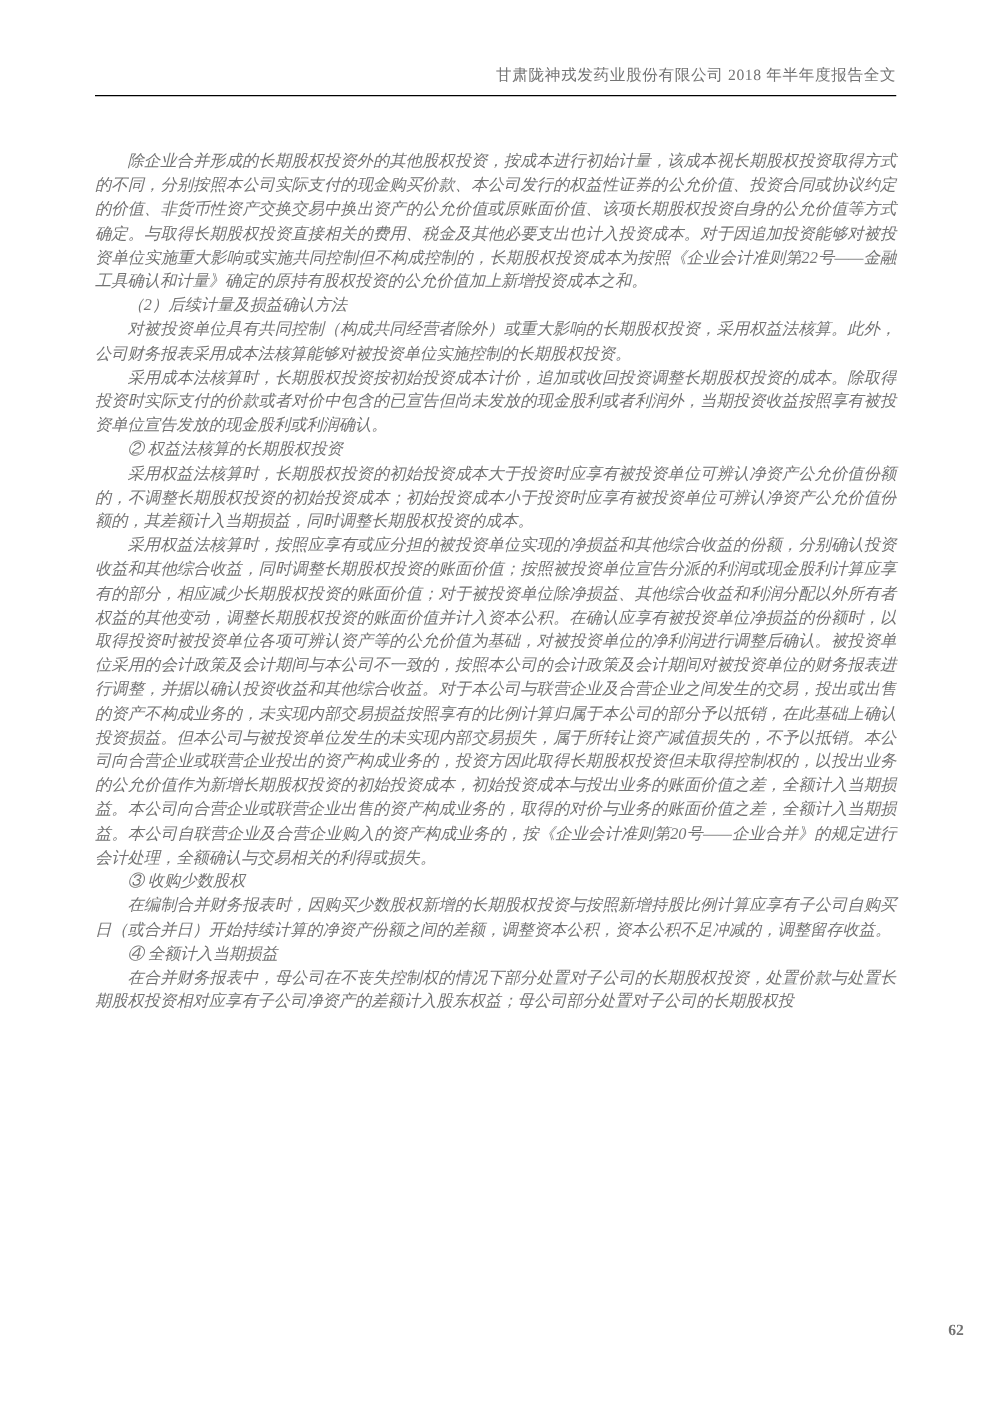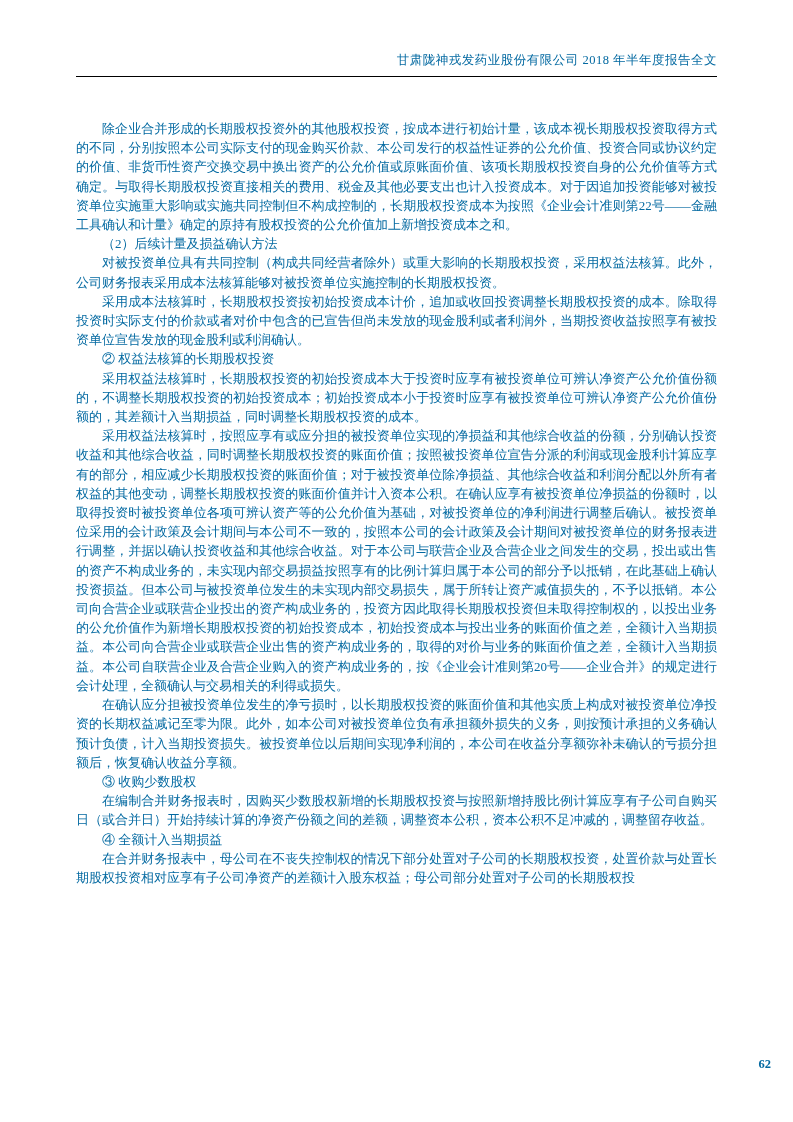--- a/index.html
+++ b/index.html
@@ -6,21 +6,21 @@
     margin: 0;
     padding: 0;
     background: #ffffff;
   }
   .page {
     position: relative;
     width: 793px;
     height: 1122px;
     margin: 0 auto;
     background: #ffffff;
-    color: #0369a1;
+    color: #737373;
     font-family: "Liberation Serif", "DejaVu Serif", serif;
     box-sizing: border-box;
     overflow: hidden;
   }
   .content {
     width: 641px;
     margin: 0 auto;
   }
   .header {
     padding-top: 52px;
@@ -32,20 +32,21 @@
     letter-spacing: 0.5px;
     padding-bottom: 7px;
     border-bottom: 1px solid #000000;
     white-space: nowrap;
   }
   .body-text {
     margin-top: 42px;
     font-size: 13px;
     line-height: 19.2px;
     text-align: justify;
+    font-style: italic;
   }
   .body-text p {
     margin: 0;
     padding: 0;
     text-indent: 2em;
   }
   .page-number {
     position: absolute;
     right: 22px;
     bottom: 50px;
@@ -64,21 +65,20 @@
     </div>
 
     <div class="body-text">
       <p>除企业合并形成的长期股权投资外的其他股权投资，按成本进行初始计量，该成本视长期股权投资取得方式的不同，分别按照本公司实际支付的现金购买价款、本公司发行的权益性证券的公允价值、投资合同或协议约定的价值、非货币性资产交换交易中换出资产的公允价值或原账面价值、该项长期股权投资自身的公允价值等方式确定。与取得长期股权投资直接相关的费用、税金及其他必要支出也计入投资成本。对于因追加投资能够对被投资单位实施重大影响或实施共同控制但不构成控制的，长期股权投资成本为按照《企业会计准则第22号——金融工具确认和计量》确定的原持有股权投资的公允价值加上新增投资成本之和。</p>
       <p>（2）后续计量及损益确认方法</p>
       <p>对被投资单位具有共同控制（构成共同经营者除外）或重大影响的长期股权投资，采用权益法核算。此外，公司财务报表采用成本法核算能够对被投资单位实施控制的长期股权投资。</p>
       <p>采用成本法核算时，长期股权投资按初始投资成本计价，追加或收回投资调整长期股权投资的成本。除取得投资时实际支付的价款或者对价中包含的已宣告但尚未发放的现金股利或者利润外，当期投资收益按照享有被投资单位宣告发放的现金股利或利润确认。</p>
       <p>② 权益法核算的长期股权投资</p>
       <p>采用权益法核算时，长期股权投资的初始投资成本大于投资时应享有被投资单位可辨认净资产公允价值份额的，不调整长期股权投资的初始投资成本；初始投资成本小于投资时应享有被投资单位可辨认净资产公允价值份额的，其差额计入当期损益，同时调整长期股权投资的成本。</p>
       <p>采用权益法核算时，按照应享有或应分担的被投资单位实现的净损益和其他综合收益的份额，分别确认投资收益和其他综合收益，同时调整长期股权投资的账面价值；按照被投资单位宣告分派的利润或现金股利计算应享有的部分，相应减少长期股权投资的账面价值；对于被投资单位除净损益、其他综合收益和利润分配以外所有者权益的其他变动，调整长期股权投资的账面价值并计入资本公积。在确认应享有被投资单位净损益的份额时，以取得投资时被投资单位各项可辨认资产等的公允价值为基础，对被投资单位的净利润进行调整后确认。被投资单位采用的会计政策及会计期间与本公司不一致的，按照本公司的会计政策及会计期间对被投资单位的财务报表进行调整，并据以确认投资收益和其他综合收益。对于本公司与联营企业及合营企业之间发生的交易，投出或出售的资产不构成业务的，未实现内部交易损益按照享有的比例计算归属于本公司的部分予以抵销，在此基础上确认投资损益。但本公司与被投资单位发生的未实现内部交易损失，属于所转让资产减值损失的，不予以抵销。本公司向合营企业或联营企业投出的资产构成业务的，投资方因此取得长期股权投资但未取得控制权的，以投出业务的公允价值作为新增长期股权投资的初始投资成本，初始投资成本与投出业务的账面价值之差，全额计入当期损益。本公司向合营企业或联营企业出售的资产构成业务的，取得的对价与业务的账面价值之差，全额计入当期损益。本公司自联营企业及合营企业购入的资产构成业务的，按《企业会计准则第20号——企业合并》的规定进行会计处理，全额确认与交易相关的利得或损失。</p>
-      <p>在确认应分担被投资单位发生的净亏损时，以长期股权投资的账面价值和其他实质上构成对被投资单位净投资的长期权益减记至零为限。此外，如本公司对被投资单位负有承担额外损失的义务，则按预计承担的义务确认预计负债，计入当期投资损失。被投资单位以后期间实现净利润的，本公司在收益分享额弥补未确认的亏损分担额后，恢复确认收益分享额。</p>
       <p>③ 收购少数股权</p>
       <p>在编制合并财务报表时，因购买少数股权新增的长期股权投资与按照新增持股比例计算应享有子公司自购买日（或合并日）开始持续计算的净资产份额之间的差额，调整资本公积，资本公积不足冲减的，调整留存收益。</p>
       <p>④ 全额计入当期损益</p>
       <p>在合并财务报表中，母公司在不丧失控制权的情况下部分处置对子公司的长期股权投资，处置价款与处置长期股权投资相对应享有子公司净资产的差额计入股东权益；母公司部分处置对子公司的长期股权投</p>
     </div>
 
   </div>
 
   <div class="page-number">62</div>
 </div>

